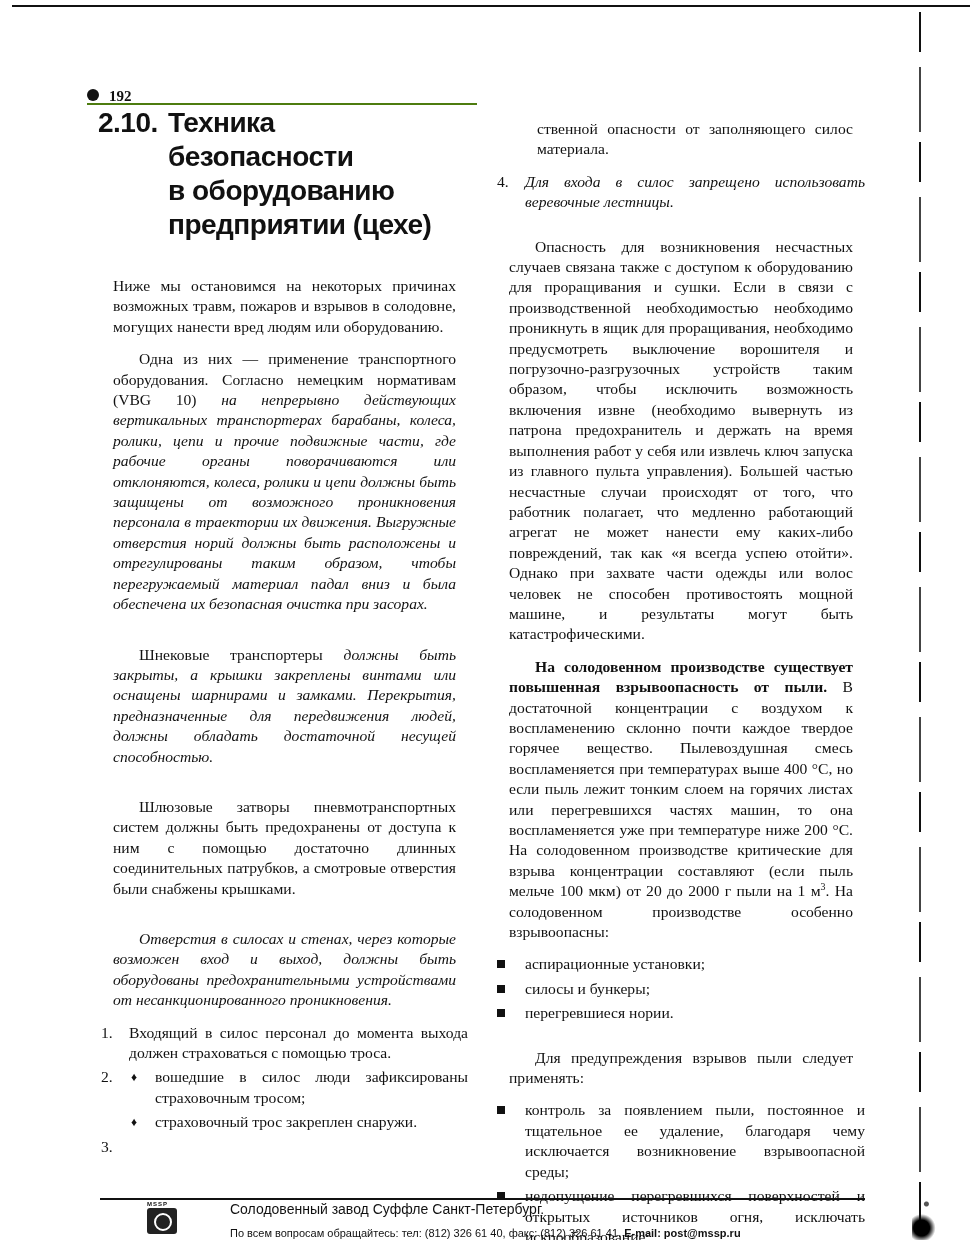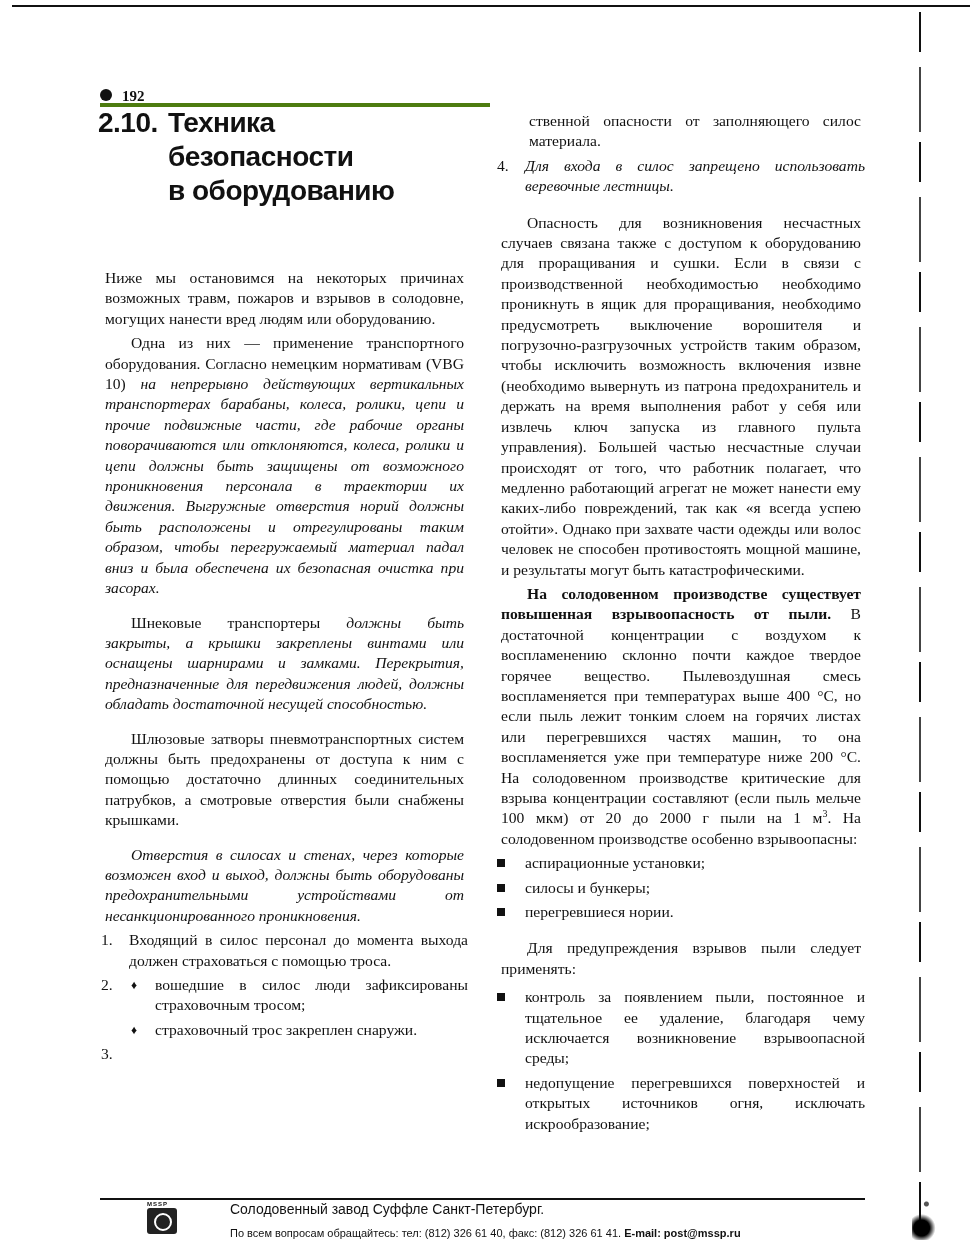--- a/index.html
+++ b/index.html
@@ -14,22 +14,22 @@
     .scan-right {
       position: absolute; left: 919px; top: 12px; width: 2px; height: 1225px;
       background: repeating-linear-gradient(to bottom, #111 0 40px, transparent 40px 55px, #444 55px 120px, transparent 120px 130px);
     }
     .scan-speckle {
       position: absolute; left: 912px; top: 1180px; width: 24px; height: 60px;
       background: radial-gradient(circle at 40% 80%, #000 0 8px, transparent 14px),
                   radial-gradient(circle at 60% 40%, #555 0 2px, transparent 3px);
     }
     .page-header {
-      position: absolute; left: 100px; top: 86px; width: 390px; height: 17px;
-      border-bottom: 4px solid #4d7c0f;
+      position: absolute; left: 87px; top: 86px; width: 390px; height: 17px;
+      border-bottom: 2px solid #4d7c0f;
     }
     .page-header .badge {
       display: inline-block; width: 12px; height: 12px; border-radius: 50%;
       background: #111; vertical-align: middle; margin-right: 6px; position: relative; top: -1px;
     }
     .page-header .num {
       font-weight: bold; font-size: 15px; vertical-align: middle;
     }
     .title {
       position: absolute; left: 98px; top: 106px; width: 380px;
@@ -37,21 +37,21 @@
       font-weight: bold; font-size: 28px; line-height: 34px; letter-spacing: -0.5px;
     }
     .title .tnum { display: inline-block; width: 70px; }
     .title .tline { display: block; padding-left: 70px; }
     .title .tline.first { padding-left: 0; }
     .col {
       position: absolute; font-size: 15.6px; line-height: 20.4px; text-align: justify;
     }
     .col.left { left: 101px; top: 264px; width: 367px; }
     .col.right { left: 497px; top: 107px; width: 368px; }
-    p { margin: 4px; }
+    p { margin: 12px; }
     p.ind { text-indent: 26px; }
     .it { font-style: italic; }
     .b { font-weight: bold; }
     .gap { height: 6px; }
     ol, ul { margin: 0; padding: 0; list-style: none; }
     .ol-item { position: relative; padding-left: 28px; margin-top: 4px; }
     .ol-item .n { position: absolute; left: 0; top: 0; }
     .sub-item { position: relative; padding-left: 26px; margin-top: 4px; }
     .sub-item .d { position: absolute; left: 2px; top: 0; font-size: 12px; }
     .sq-item { position: relative; padding-left: 28px; margin-top: 4px; }
@@ -94,20 +94,21 @@
 
 <div class="page-header">
   <span class="badge"></span>
   <span class="num">192</span>
 </div>
 
 <h1 class="title" style="margin:0;">
   <span class="tline first"><span class="tnum">2.10.</span><span>Техника</span></span>
   <span class="tline">безопасности</span>
   <span class="tline">в оборудованию</span>
+  <span class="tline">предприятии (цехе)</span>
 </h1>
 
 <div class="col left">
   <p>Ниже мы остановимся на некоторых причинах возможных травм, пожаров и взрывов в солодовне, могущих нанести вред людям или оборудованию.</p>
   <p class="ind"><span>Одна из них — применение транспортного оборудования. Согласно немецким нормативам (VBG 10) </span><span class="it">на непрерывно действующих вертикальных транспортерах барабаны, колеса, ролики, цепи и прочие подвижные части, где рабочие органы поворачиваются или отклоняются, колеса, ролики и цепи должны быть защищены от возможного проникновения персонала в траектории их движения. Выгружные отверстия норий должны быть расположены и отрегулированы таким образом, чтобы перегружаемый материал падал вниз и была обеспечена их безопасная очистка при засорах.</span></p>
   <div class="gap"></div>
   <p class="ind"><span>Шнековые транспортеры </span><span class="it">должны быть закрыты, а крышки закреплены винтами или оснащены шарнирами и замками. Перекрытия, предназначенные для передвижения людей, должны обладать достаточной несущей способностью.</span></p>
   <div class="gap"></div>
   <p class="ind">Шлюзовые затворы пневмотранспортных систем должны быть предохранены от доступа к ним с помощью достаточно длинных соединительных патрубков, а смотровые отверстия были снабжены крышками.</p>
   <div class="gap"></div>

